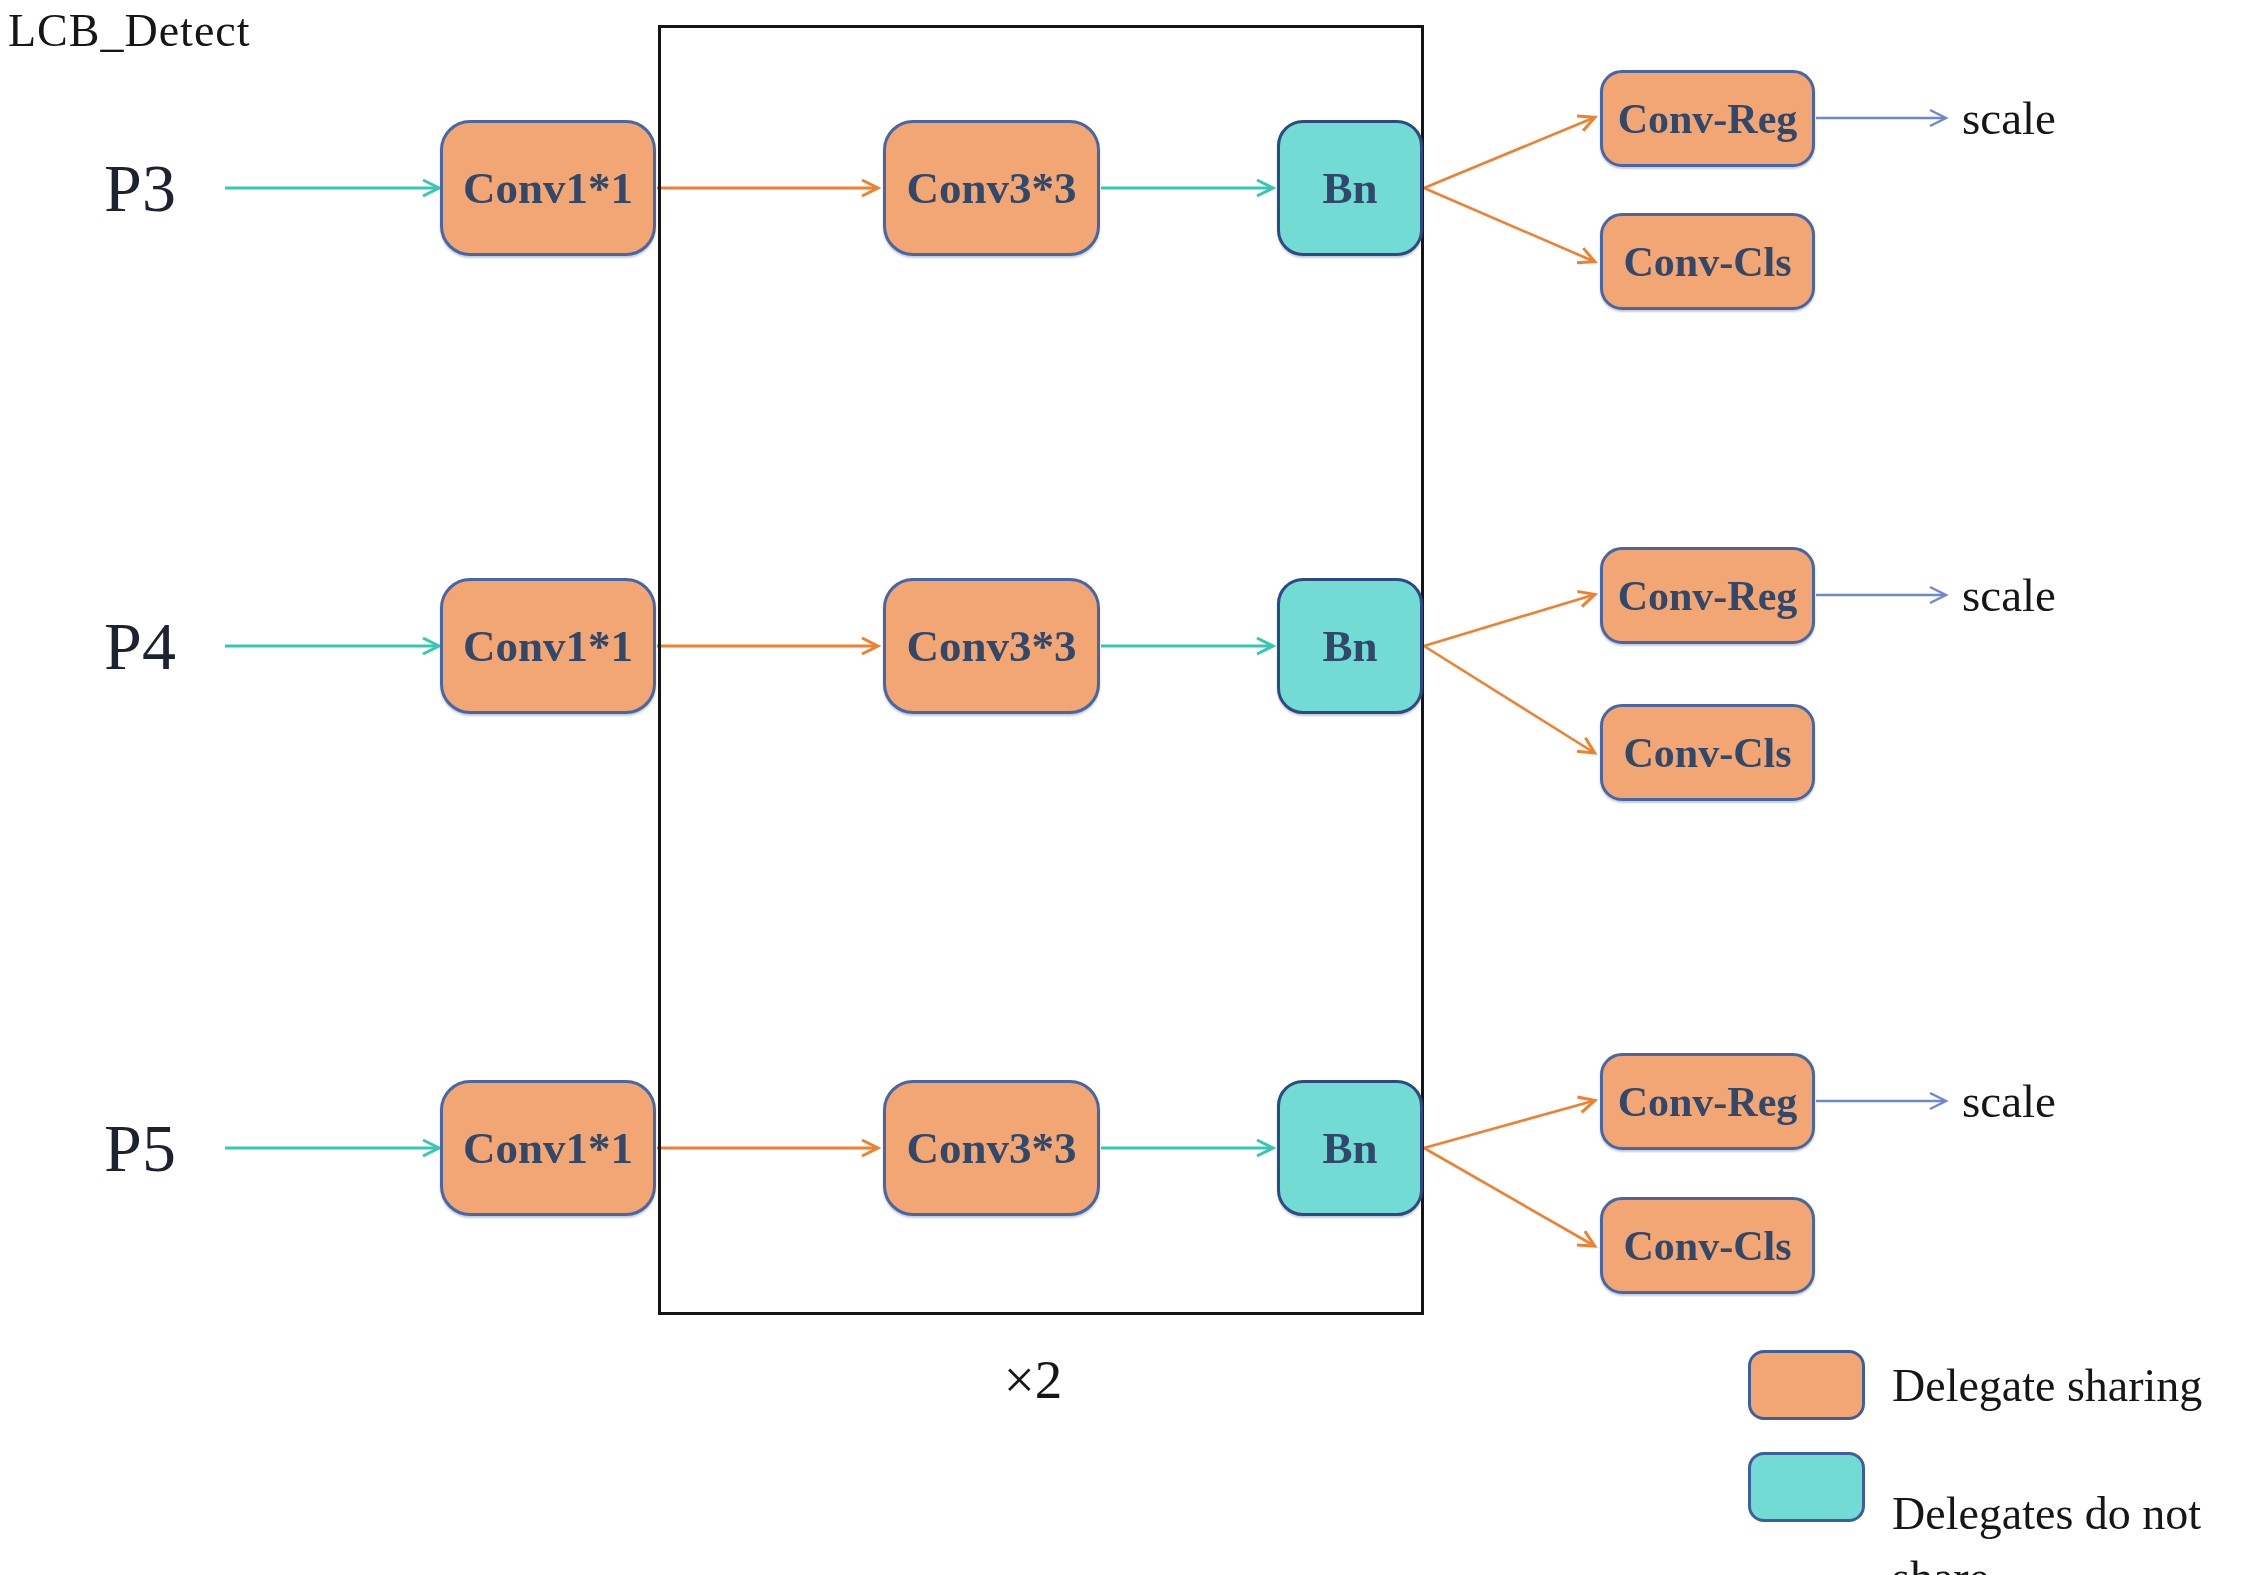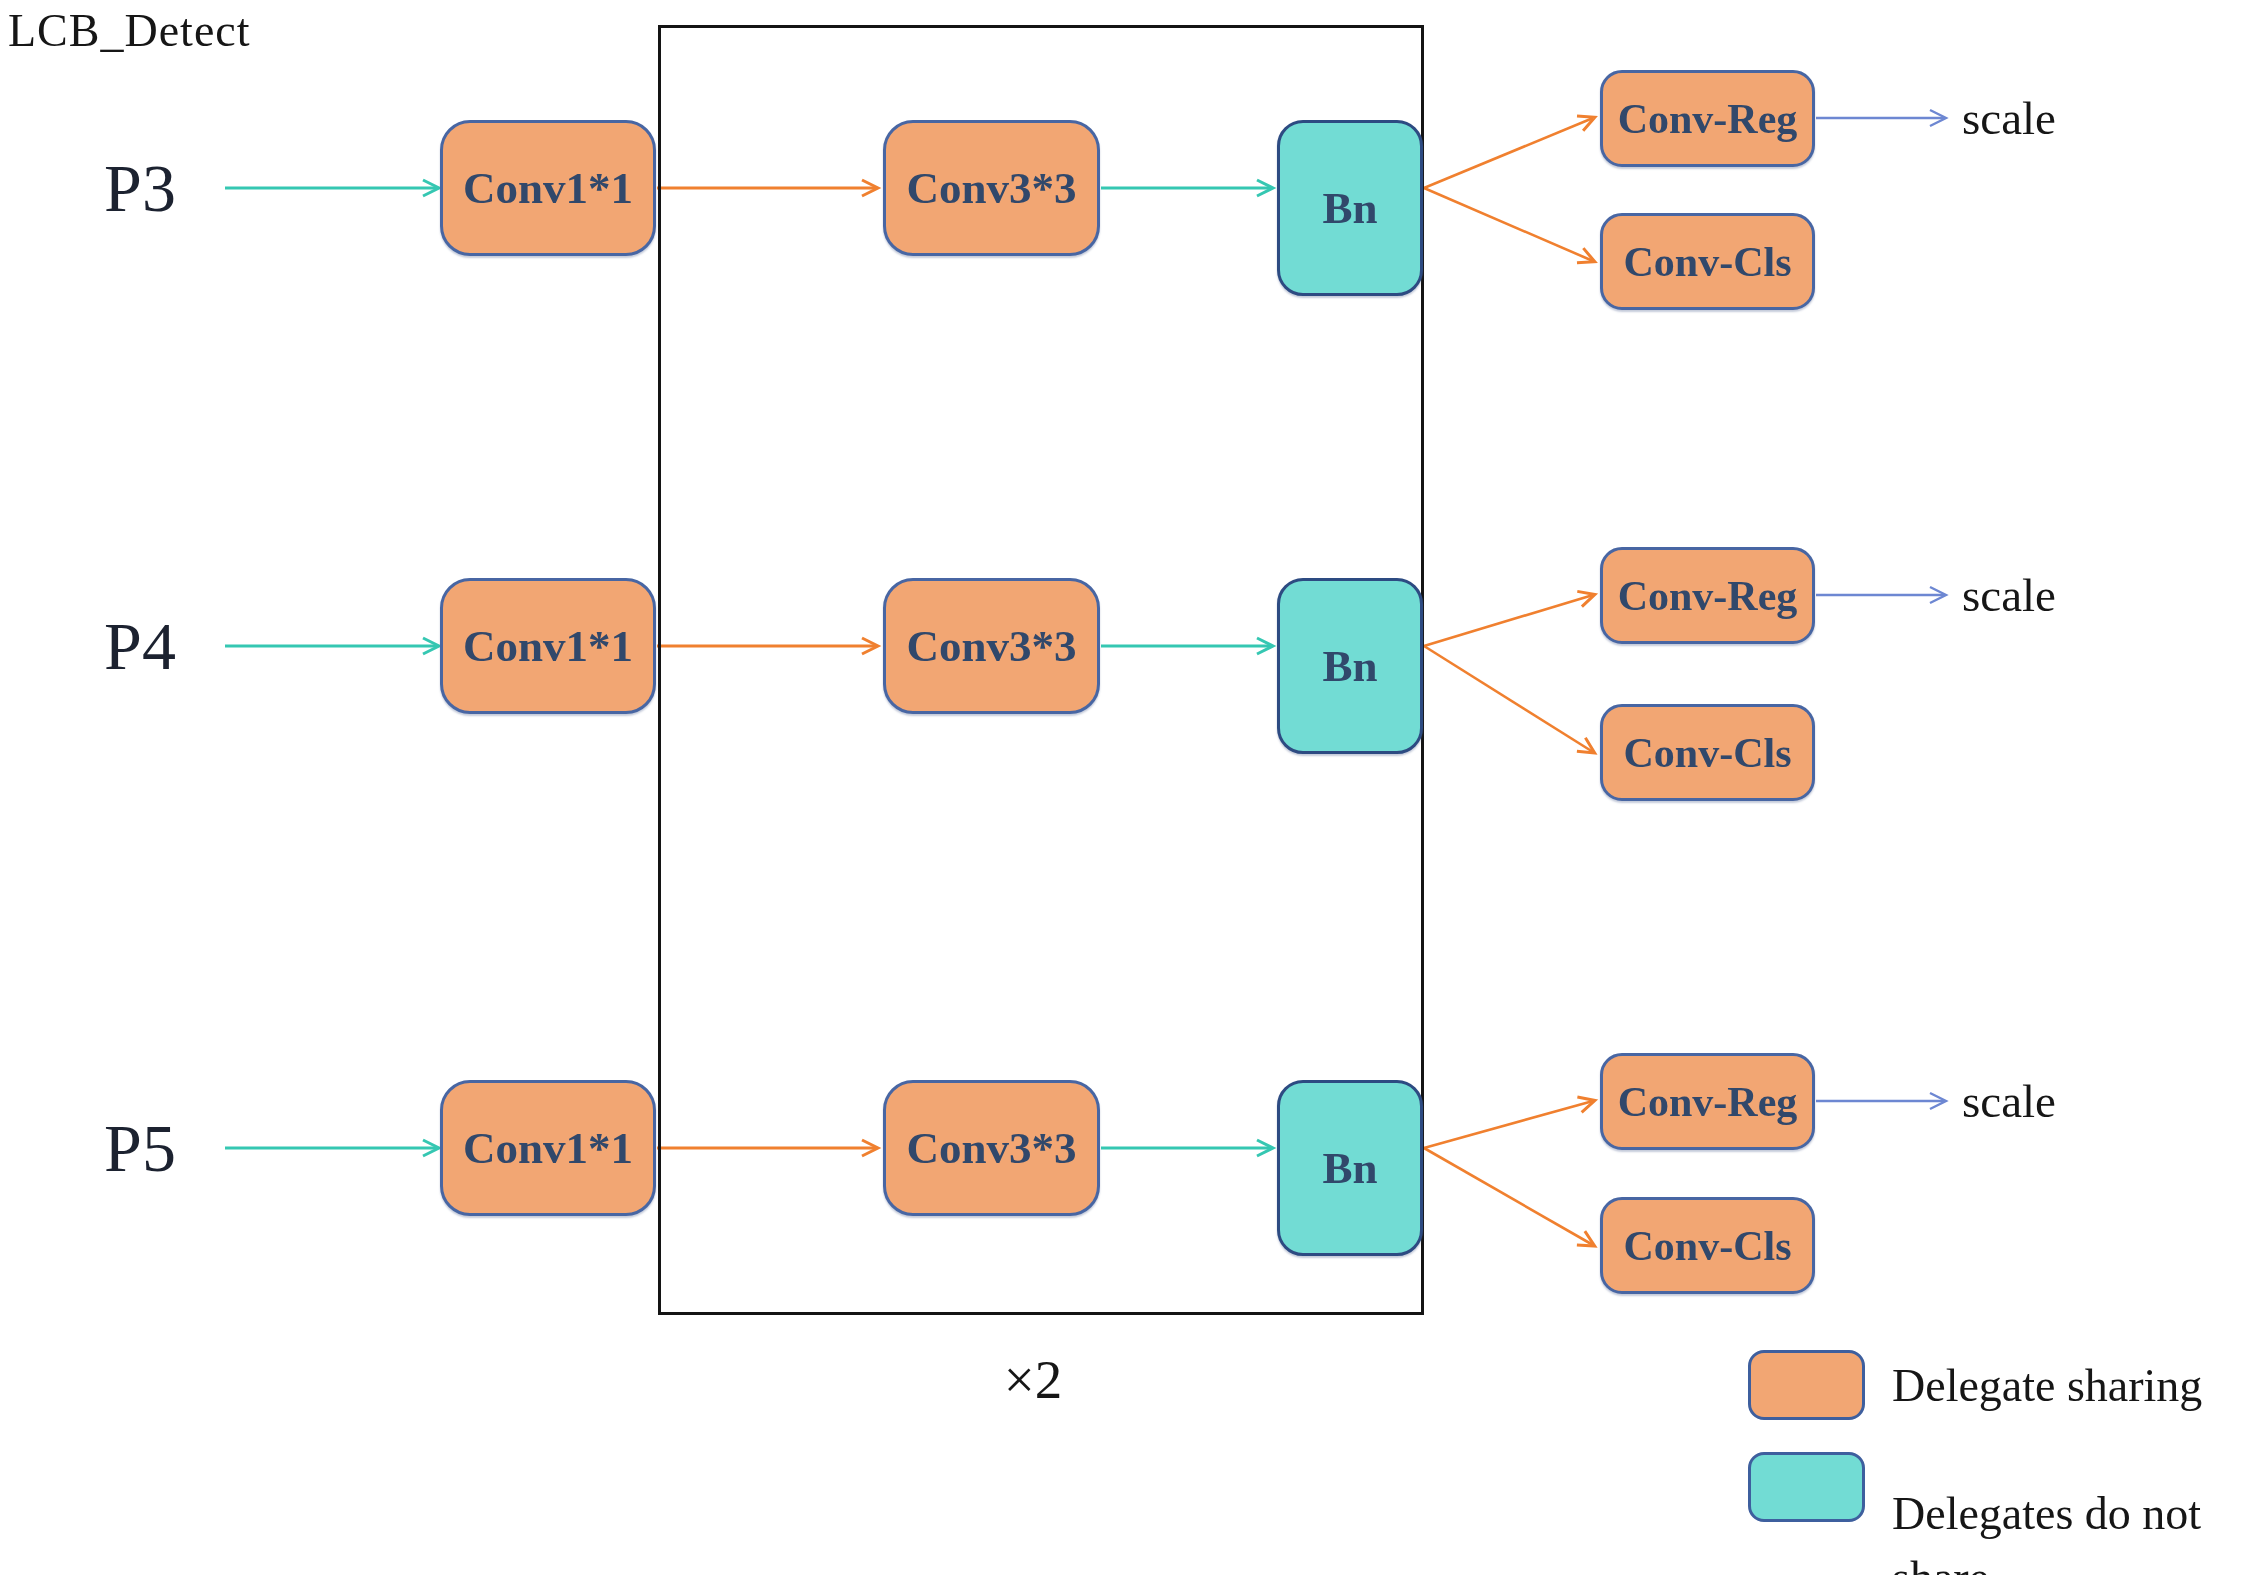--- a/index.html
+++ b/index.html
@@ -30,21 +30,21 @@
   .node{
     display:flex;align-items:center;justify-content:center;
     box-sizing:border-box;border:3px solid var(--box-border);
     background:var(--orange);
     color:var(--ink);font-weight:bold;
     box-shadow:0 2px 2px rgba(90,105,150,0.35);
   }
   .node-conv{left:440px;width:216px;height:136px;border-radius:30px;font-size:45px;}
   .node-conv3{left:883px;width:217px;justify-content:center;}
   .node-bn{
-    left:1277px;width:146px;height:176px;border-radius:26px;font-size:45px;
+    left:1277px;width:146px;height:136px;border-radius:26px;font-size:45px;
     background:var(--teal);border-color:var(--bn-border);
   }
   .node-head{left:1600px;width:215px;height:97px;border-radius:22px;font-size:42px;}
   .scale-label{
     left:1962px;height:62px;display:flex;align-items:center;
     font-size:47px;color:var(--text);
   }
   .repeat-rect{
     left:658px;top:25px;width:766px;height:1290px;
     box-sizing:border-box;border:3px solid #141414;background:transparent;

